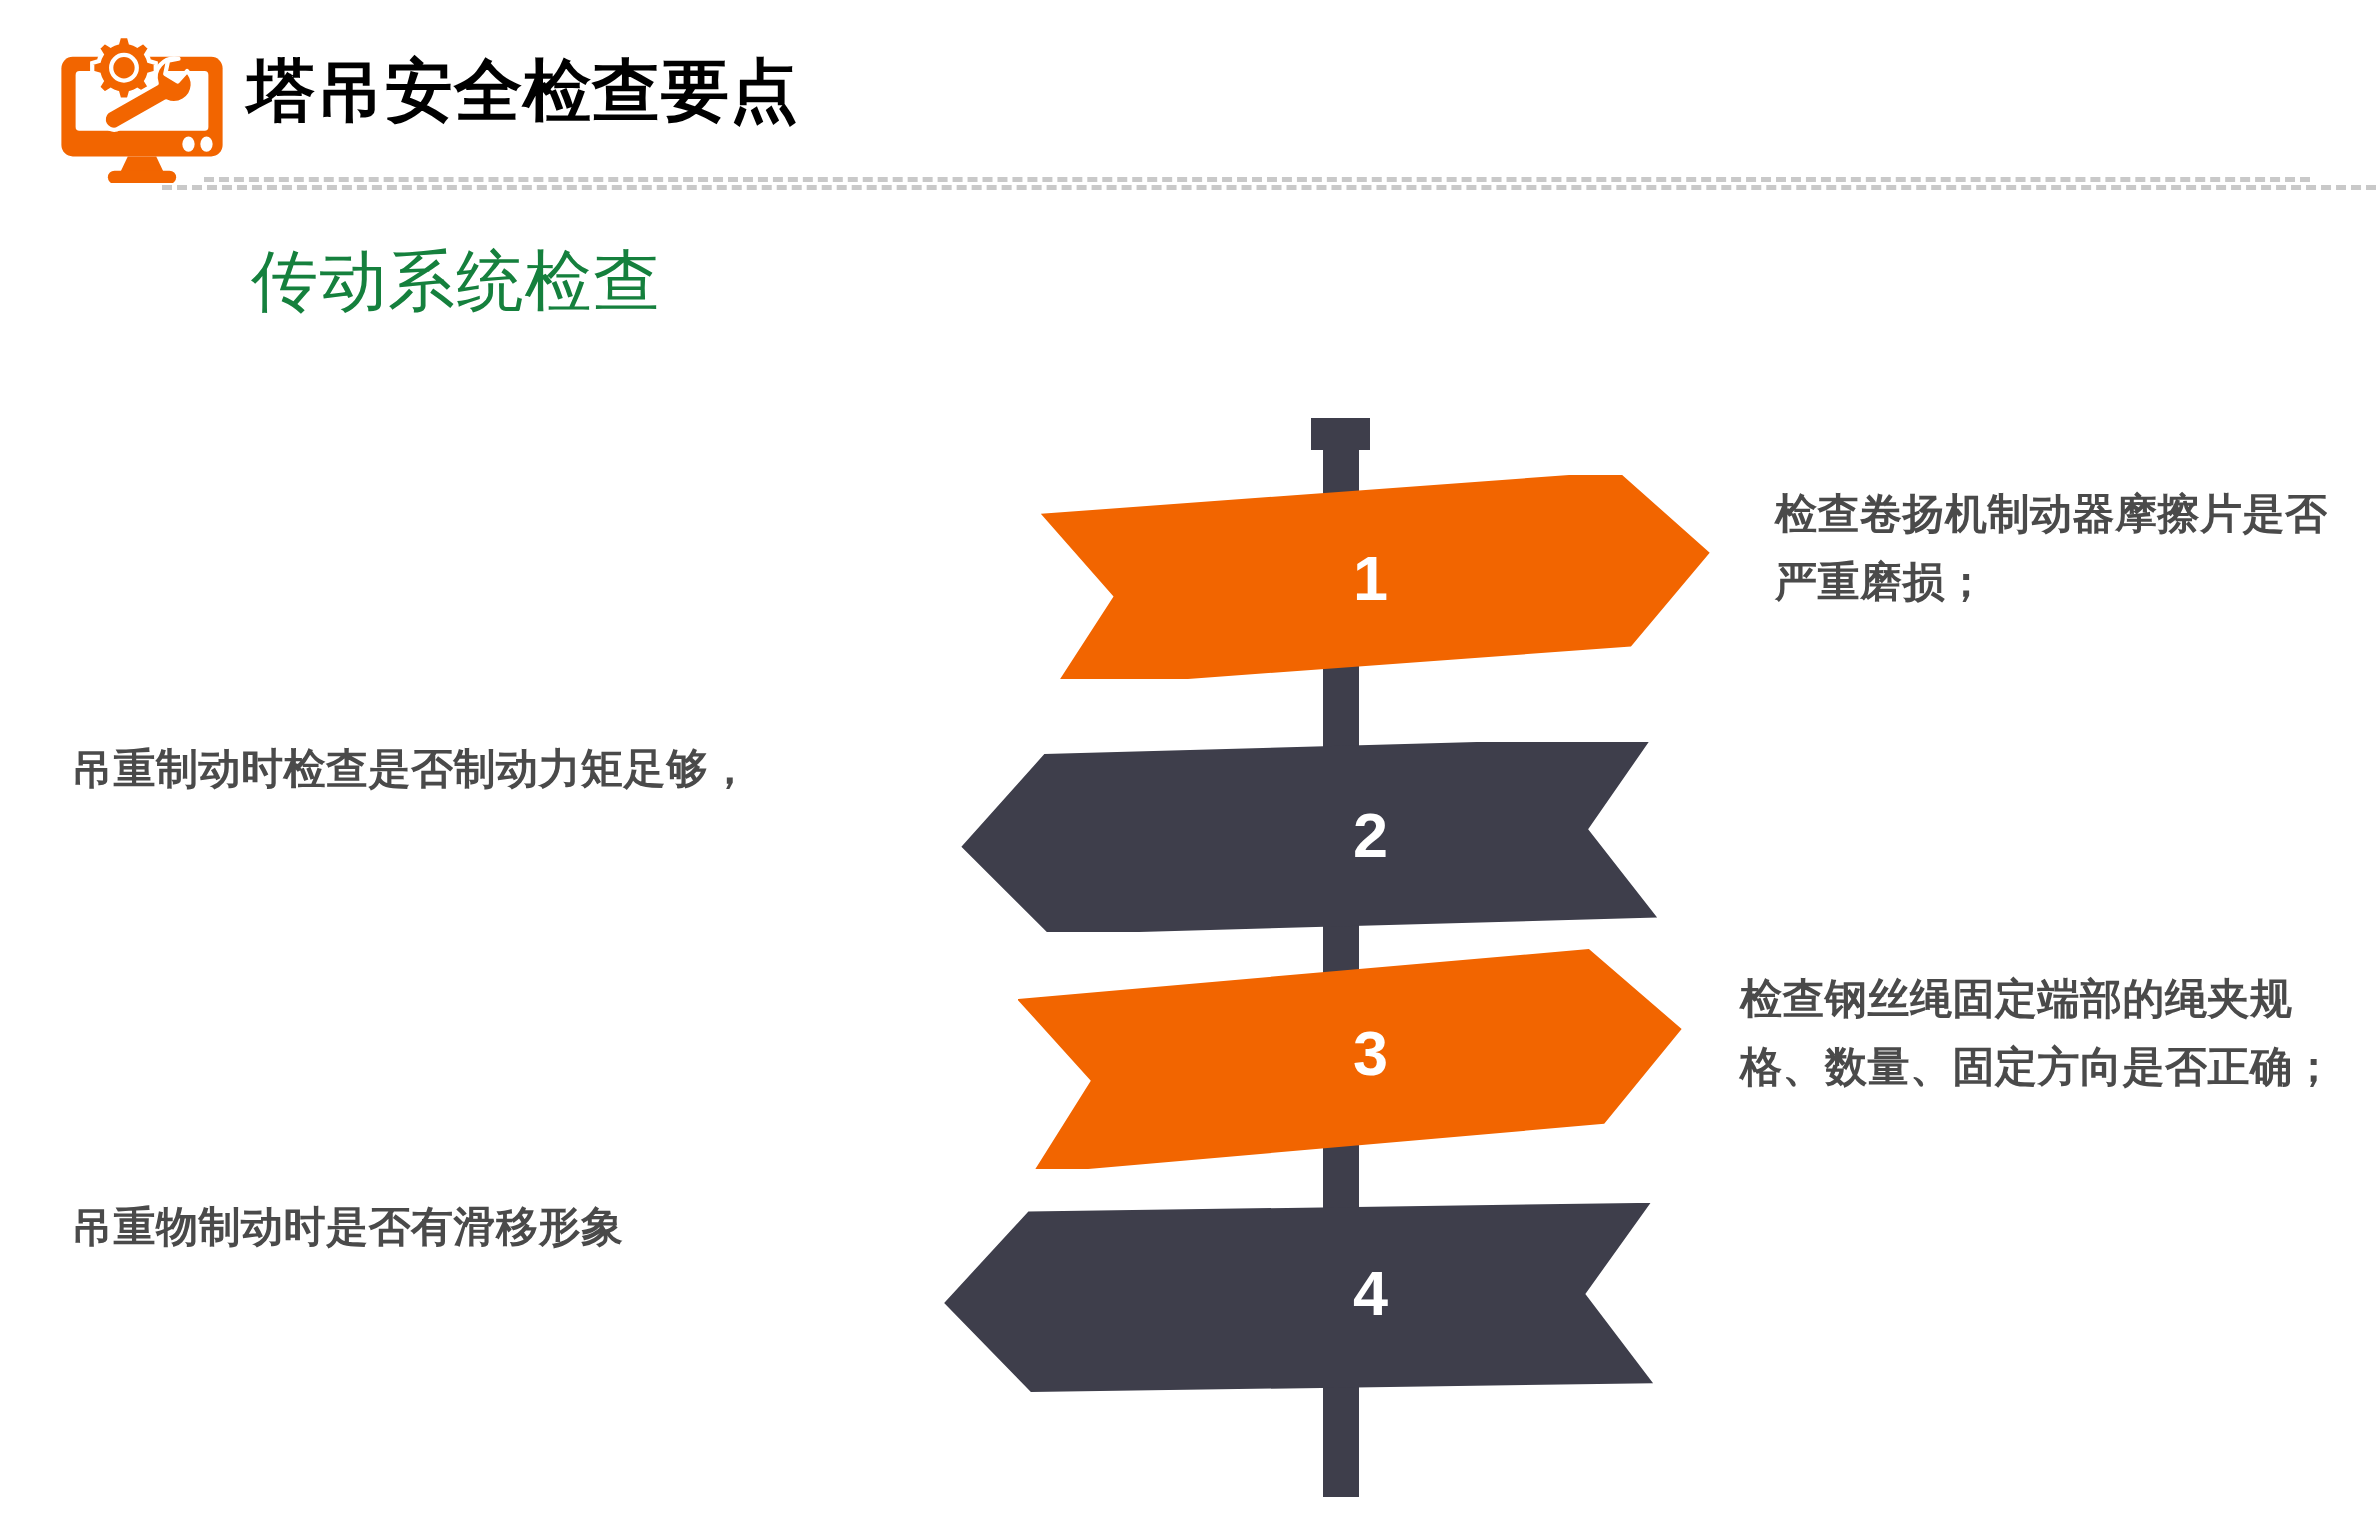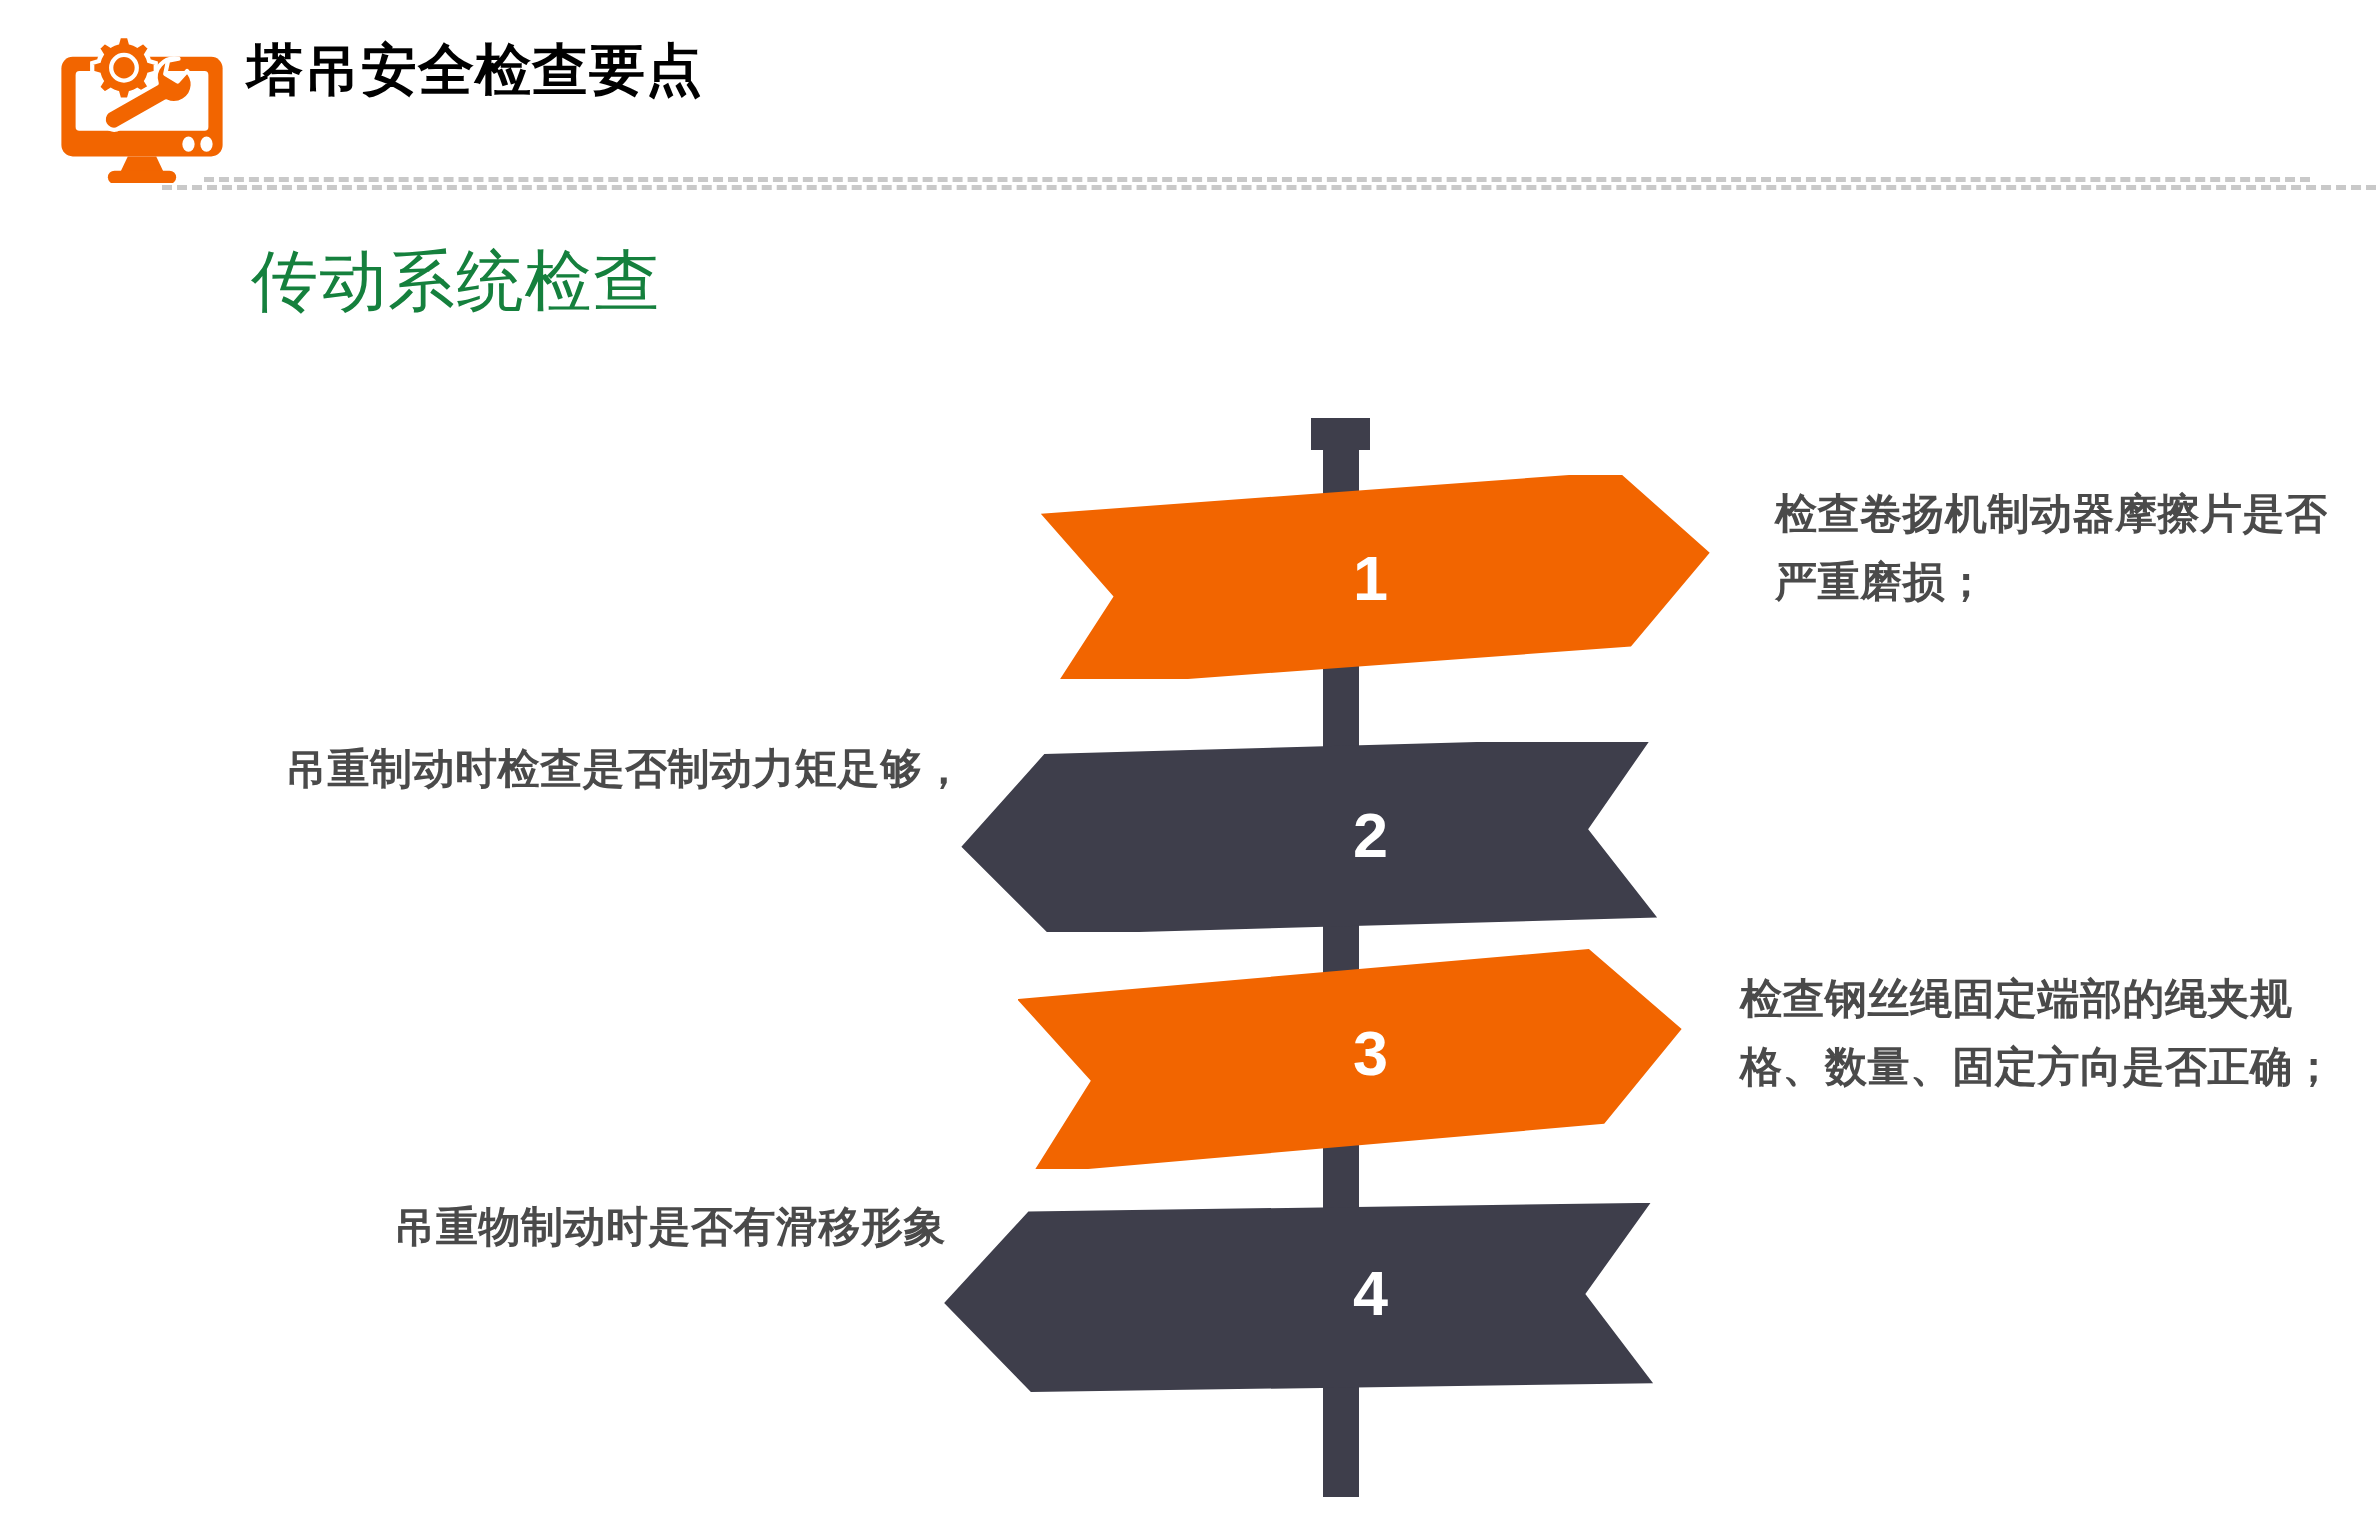--- a/index.html
+++ b/index.html
@@ -28,22 +28,22 @@
   #header-icon {
     position: absolute;
     left: 61px;
     top: 36px;
     width: 162px;
     height: 147px;
   }
   #header-title {
     position: absolute;
     left: 247px;
-    top: 42px;
-    font-size: 56px;
+    top: 56px;
+    font-size: 68px;
     font-weight: 700;
     color: #000000;
     letter-spacing: 1px;
     line-height: 1;
     white-space: nowrap;
   }
   .rule {
     position: absolute;
     height: 0;
     border-top: 5.2px dashed #c9c9c9;
@@ -122,21 +122,21 @@
   .desc {
     position: absolute;
     z-index: 4;
     color: #4a4a4a;
     font-size: 42px;
     font-weight: 700;
     line-height: 1.62;
     letter-spacing: 0.5px;
   }
   .desc.right { text-align: left; }
-  .desc.left  { text-align: right; }
+  .desc.left  { }
 </style>
 </head>
 <body>
 
 <div id="header">
 
   <div id="header-icon">
     <svg viewBox="0 0 340 310" width="162" height="147" aria-hidden="true">
       <g fill="#F26500">
 

